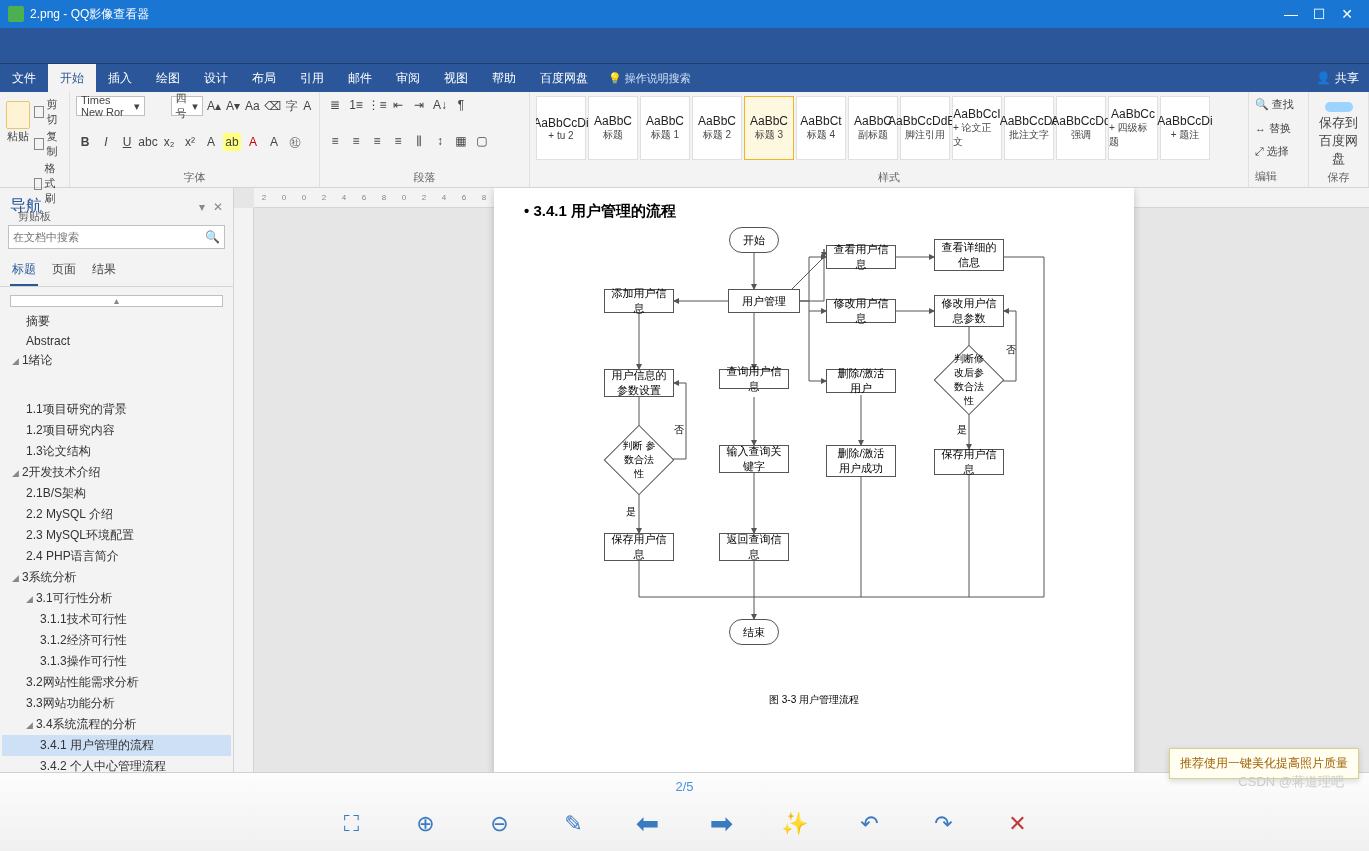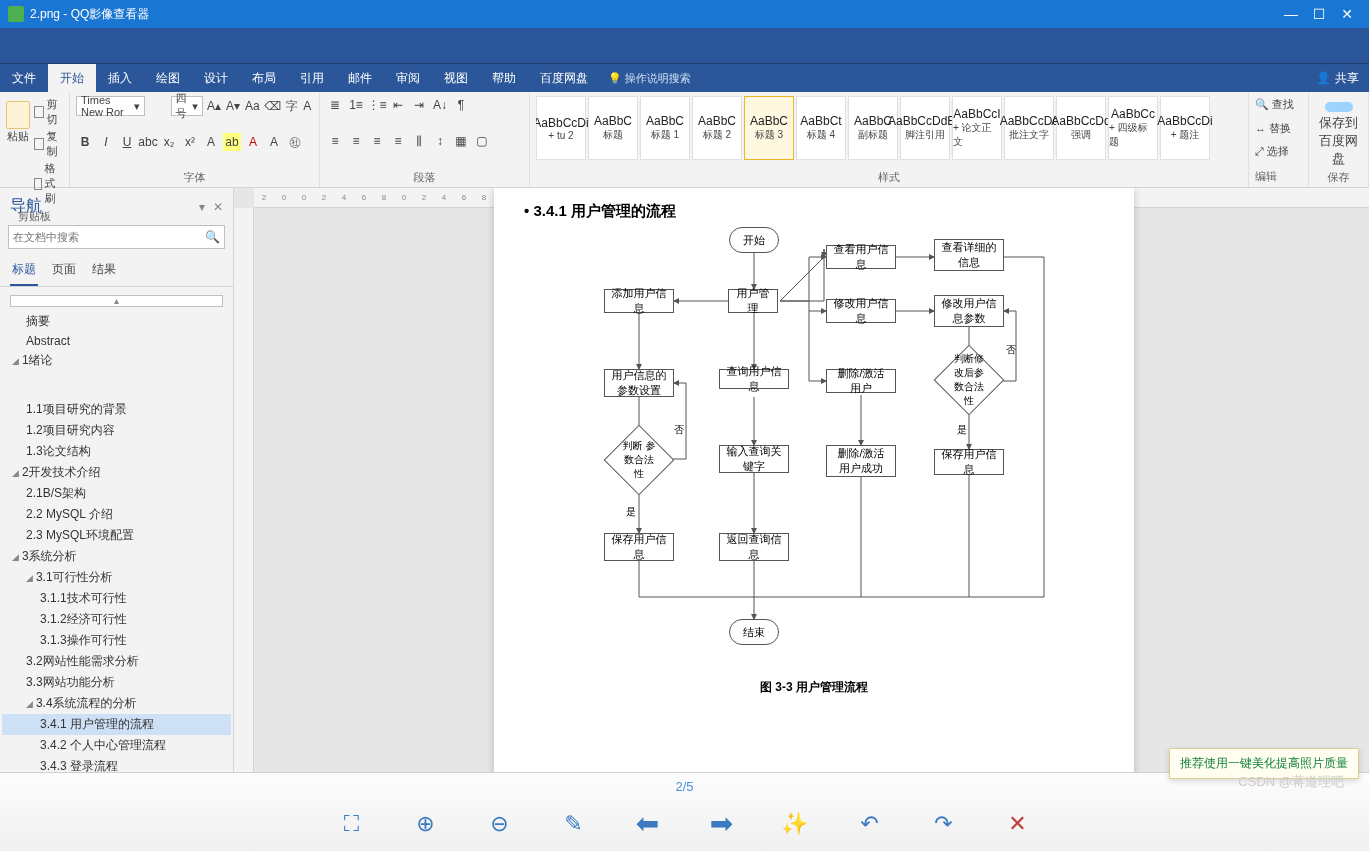--- a/index.html
+++ b/index.html
@@ -59,28 +59,28 @@
 .hruler { position:absolute; left:20px; right:0; top:0; height:20px; background:#f3f3f3; border-bottom:1px solid #d4d4d4; font-size:8px; color:#888; display:flex; align-items:center; overflow:hidden; }
 .hruler span { width:20px; text-align:center; flex-shrink:0; }
 .page { position:absolute; left:260px; top:0; width:640px; min-height:590px; background:#fff; box-shadow:0 2px 8px rgba(0,0,0,0.2); padding:14px 30px 20px; }
 .sect-title { font-size:15px; font-weight:bold; margin-bottom:6px; }
 .sect-title::before { content:"• "; }
 .flowchart { position:relative; width:560px; height:440px; margin:6px auto; }
 .fc-box { position:absolute; border:1px solid #555; background:#fff; font-size:11px; display:flex; align-items:center; justify-content:center; text-align:center; padding:2px 6px; }
 .fc-start { border-radius:14px; }
 .fc-diamond { transform:rotate(45deg); width:50px; height:50px; }
 .fc-diamond span { transform:rotate(-45deg); display:block; font-size:10px; }
-.fig-caption { text-align:center; font-size:12px; font-weight:bold; margin-top:12px; }
+.fig-caption { text-align:center; font-size:10px; font-weight:normal; margin-top:26px; }
 .watermark { position:absolute; right:25px; bottom:60px; font-size:13px; color:#ccc; font-family:Arial; }
 .viewerbar { height:79px; background:linear-gradient(#fdfdfd,#f0f0f0); border-top:1px solid #d0d0d0; display:flex; flex-direction:column; }
 .pageind { text-align:center; font-size:13px; color:#4a90d9; padding:6px 0 2px; }
 .vbtns { flex:1; display:flex; align-items:center; justify-content:center; gap:42px; }
 .vbtn { width:32px; height:32px; display:flex; align-items:center; justify-content:center; cursor:pointer; color:#3a7ac0; font-size:22px; }
 .vbtn.red { color:#c03a3a; }
-.tip { position:absolute; right:10px; bottom:72px; background:#fffef0; border:1px solid #d8d090; padding:6px 10px; font-size:12px; color:#15803d; box-shadow:0 2px 6px rgba(0,0,0,0.15); }
+.tip { position:absolute; right:10px; bottom:72px; background:#fffef0; border:1px solid #d8d090; padding:6px 10px; font-size:12px; color:#a16207; box-shadow:0 2px 6px rgba(0,0,0,0.15); }
 svg.flow-svg { position:absolute; left:0; top:0; width:100%; height:100%; pointer-events:none; }
 svg.flow-svg line, svg.flow-svg polyline { stroke:#555; stroke-width:1; fill:none; }
 </style>
 </head>
 <body>
 
 <div class="window">
 
   <div class="titlebar">
     <div class="icon"></div>
@@ -288,20 +288,21 @@
         <div class="row" style="padding-left: 24px;">摘要</div>
             <div class="row" style="padding-left: 24px;">Abstract</div>
             <div class="row" style="padding-left: 10px;"><span style="color:#888;font-size:9px;margin-right:3px">◢</span>1绪论</div>
             <div class="row" style="padding-left: 24px; margin-top: 28px;">1.1项目研究的背景</div>
             <div class="row" style="padding-left: 24px;">1.2项目研究内容</div>
             <div class="row" style="padding-left: 24px;">1.3论文结构</div>
             <div class="row" style="padding-left: 10px;"><span style="color:#888;font-size:9px;margin-right:3px">◢</span>2开发技术介绍</div>
             <div class="row" style="padding-left: 24px;">2.1B/S架构</div>
             <div class="row" style="padding-left: 24px;">2.2 MySQL 介绍</div>
             <div class="row" style="padding-left: 24px;">2.3 MySQL环境配置</div>
+            <div class="row" style="padding-left: 24px;">2.4 PHP语言简介</div>
             <div class="row" style="padding-left: 10px;"><span style="color:#888;font-size:9px;margin-right:3px">◢</span>3系统分析</div>
             <div class="row" style="padding-left: 24px;"><span style="color:#888;font-size:9px;margin-right:3px">◢</span>3.1可行性分析</div>
             <div class="row" style="padding-left: 38px;">3.1.1技术可行性</div>
             <div class="row" style="padding-left: 38px;">3.1.2经济可行性</div>
             <div class="row" style="padding-left: 38px;">3.1.3操作可行性</div>
             <div class="row" style="padding-left: 24px;">3.2网站性能需求分析</div>
             <div class="row" style="padding-left: 24px;">3.3网站功能分析</div>
             <div class="row" style="padding-left: 24px;"><span style="color:#888;font-size:9px;margin-right:3px">◢</span>3.4系统流程的分析</div>
             <div class="row sel" style="padding-left: 38px;">3.4.1 用户管理的流程</div>
             <div class="row" style="padding-left: 38px;">3.4.2 个人中心管理流程</div>
@@ -401,21 +402,21 @@
               <line x1="220" y1="334" x2="220" y2="370"></line>
               <line x1="327" y1="250" x2="327" y2="370"></line>
               <line x1="105" y1="370" x2="435" y2="370"></line>
               <line x1="220" y1="370" x2="220" y2="392" marker-end="url(#ah)"></line>
 
               <polyline points="470,30 510,30 510,370 435,370"></polyline>
             </svg>
 
             <div class="fc-box fc-start" style="left:195px;top:0;width:50px;height:26px">开始</div>
             <div class="fc-box" style="left:70px;top:62px;width:70px;height:24px">添加用户信息</div>
-            <div class="fc-box" style="left:194px;top:62px;width:50px;height:24px">用户管理</div>
+            <div class="fc-box" style="left:194px;top:62px;width:72px;height:24px">用户管理</div>
             <div class="fc-box" style="left:292px;top:18px;width:70px;height:24px">查看用户信息</div>
             <div class="fc-box" style="left:400px;top:12px;width:70px;height:32px">查看详细的信息</div>
             <div class="fc-box" style="left:292px;top:72px;width:70px;height:24px">修改用户信息</div>
             <div class="fc-box" style="left:400px;top:68px;width:70px;height:32px">修改用户信息参数</div>
             <div class="fc-box" style="left:70px;top:142px;width:70px;height:28px">用户信息的 参数设置</div>
             <div class="fc-box" style="left:185px;top:142px;width:70px;height:20px">查询用户信息</div>
             <div class="fc-box" style="left:292px;top:142px;width:70px;height:24px">删除/激活用户</div>
             <div class="fc-box fc-diamond" style="left:80px;top:208px">
                 <span>判断 参数合法性</span>
               </div>

